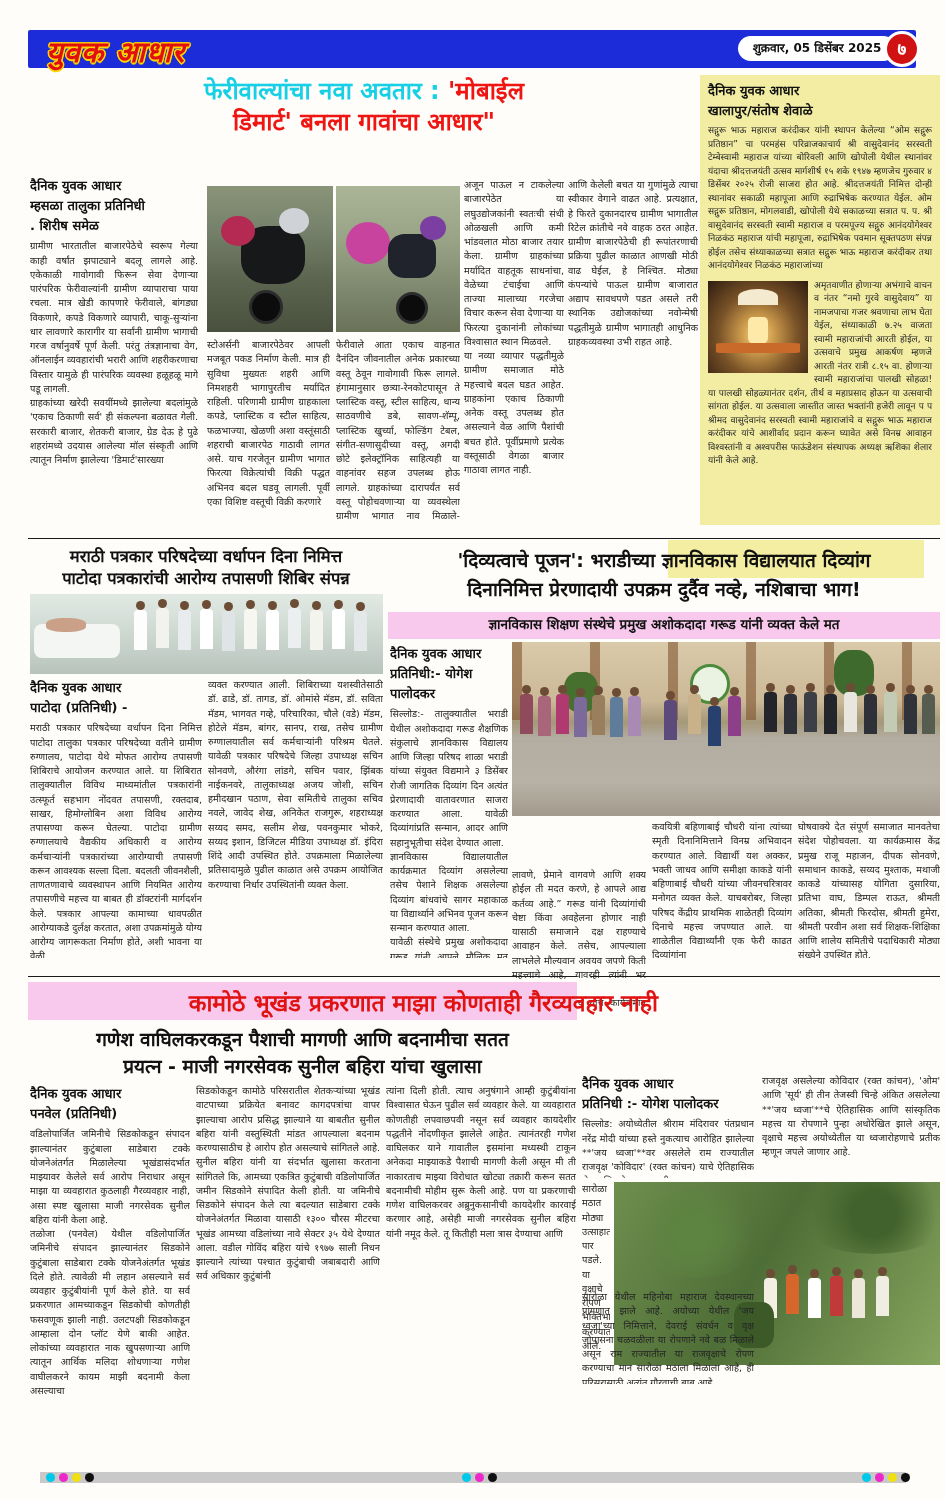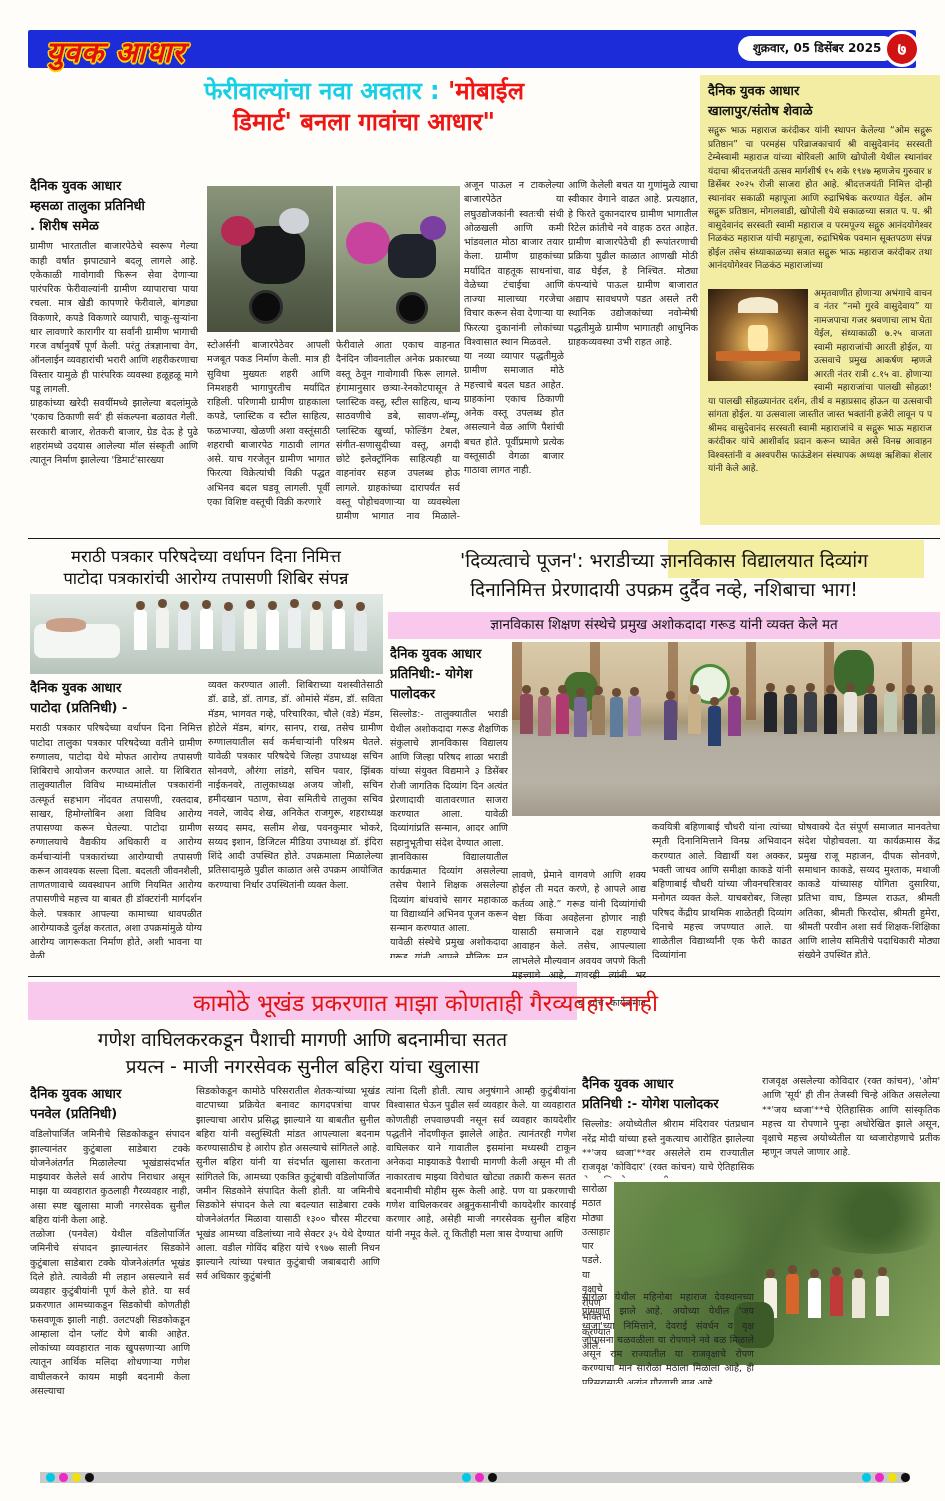--- a/index.html
+++ b/index.html
@@ -12,21 +12,21 @@
   .logo{left:46px;top:31px;font-size:29px;font-weight:bold;font-style:italic;color:#e01010;letter-spacing:1px;
         text-shadow:-1.5px 0 #ffd400,1.5px 0 #ffd400,0 -1.5px #ffd400,0 1.5px #ffd400,-1px -1px #ffd400,1px 1px #ffd400,-1px 1px #ffd400,1px -1px #ffd400;}
   .date-pill{left:738px;top:36px;width:158px;height:25px;background:#ffffff;border-radius:13px;
              font-size:12px;font-weight:bold;text-align:center;line-height:25px;color:#111;}
   .pagenum{left:884px;top:31px;width:36px;height:36px;background:#ffffff;border-radius:50%;}
   .pagenum-inner{position:absolute;left:3px;top:3px;width:30px;height:30px;background:#d01212;border-radius:50%;
                  color:#fff;font-size:17px;font-weight:bold;text-align:center;line-height:30px;}
   
   .lead-head{left:30px;top:76px;width:668px;text-align:center;font-weight:bold;font-size:24px;line-height:1.28;}
   .cy{color:#17d0e6;} .rd{color:#ee1512;}
-  .sec-head{font-weight:normal;text-align:center;color:#111;}
+  .sec-head{font-weight:bold;text-align:center;color:#111;}
   .rule{border-top:1.6px solid #1a1a1a;height:0;}
   
   .body,.col-body{font-size:9.5px;line-height:1.5;text-align:justify;color:#262626;white-space:pre-line;}
   .byline{font-weight:bold;font-size:13px;line-height:1.55;color:#111;margin-bottom:3px;}
   .colbox{overflow:hidden;}
   
   .datta-box{left:700px;top:75px;width:240px;height:450px;background:#f2eda2;padding:6px 8px;box-sizing:border-box;overflow:hidden;}
   .datta-head{font-size:17.5px;font-weight:bold;text-align:center;line-height:1.3;margin:2px 0 4px 0;}
   .datta-photo{float:left;width:100px;height:92px;margin:2px 6px 2px 0;position:relative;overflow:hidden;
                background:radial-gradient(ellipse at 50% 58%, #f7d98a 0%, #cf9d4d 22%, #7a5328 55%, #2e1c10 100%);}
@@ -82,21 +82,21 @@
   <div class="abs colbox body" style="left:207px;top:338px;width:123px;height:184px;">स्टोअर्सनी बाजारपेठेवर आपली मजबूत पकड निर्माण केली. मात्र ही सुविधा मुख्यतः शहरी आणि निमशहरी भागापुरतीच मर्यादित राहिली. परिणामी ग्रामीण ग्राहकाला कपडे, प्लास्टिक व स्टील साहित्य, फळभाज्या, खेळणी अशा वस्तूंसाठी शहराची बाजारपेठ गाठावी लागत असे. याच गरजेतून ग्रामीण भागात फिरत्या विक्रेत्यांची विक्री पद्धत अभिनव बदल घडवू लागली. पूर्वी एका विशिष्ट वस्तूची विक्री करणारे</div>
   <div class="abs colbox body" style="left:336px;top:338px;width:124px;height:184px;">फेरीवाले आता एकाच वाहनात दैनंदिन जीवनातील अनेक प्रकारच्या वस्तू ठेवून गावोगावी फिरू लागले. हंगामानुसार छत्र्या-रेनकोटपासून ते प्लास्टिक वस्तू, स्टील साहित्य, धान्य साठवणीचे डबे, सावण-शॅम्पू, प्लास्टिक खुर्च्या, फोल्डिंग टेबल, संगीत-सणासुदीच्या वस्तू, अगदी छोटे इलेक्ट्रॉनिक साहित्यही या वाहनांवर सहज उपलब्ध होऊ लागले. ग्राहकांच्या दारापर्यंत सर्व वस्तू पोहोचवणाऱ्या या व्यवस्थेला ग्रामीण भागात नाव मिळाले- 'मोबाईल डिमार्ट'.</div>
   <div class="abs colbox body" style="left:464px;top:178px;width:100px;height:344px;">अजून पाऊल न टाकलेल्या बाजारपेठेत या लघुउद्योजकांनी स्वतःची संधी ओळखली आणि कमी भांडवलात मोठा बाजार तयार केला. ग्रामीण ग्राहकांच्या मर्यादित वाहतूक साधनांचा, वेळेच्या टंचाईचा आणि ताज्या मालाच्या गरजेचा विचार करून सेवा देणाऱ्या या फिरत्या दुकानांनी लोकांच्या विश्वासात स्थान मिळवले.
 या नव्या व्यापार पद्धतीमुळे ग्रामीण समाजात मोठे महत्त्वाचे बदल घडत आहेत. ग्राहकांना एकाच ठिकाणी अनेक वस्तू उपलब्ध होत असल्याने वेळ आणि पैशांची बचत होते. पूर्वीप्रमाणे प्रत्येक वस्तूसाठी वेगळा बाजार गाठावा लागत नाही.</div>
   <div class="abs colbox body" style="left:568px;top:178px;width:130px;height:344px;">आणि केलेली बचत या गुणांमुळे त्याचा स्वीकार वेगाने वाढत आहे. प्रत्यक्षात, हे फिरते दुकानदारच ग्रामीण भागातील रिटेल क्रांतीचे नवे वाहक ठरत आहेत. ग्रामीण बाजारपेठेची ही रूपांतरणाची प्रक्रिया पुढील काळात आणखी मोठी वाढ घेईल, हे निश्चित. मोठ्या कंपन्यांचे पाऊल ग्रामीण बाजारात अद्याप सावधपणे पडत असले तरी स्थानिक उद्योजकांच्या नवोन्मेषी पद्धतीमुळे ग्रामीण भागातही आधुनिक ग्राहकव्यवस्था उभी राहत आहे.</div>
 
   <div class="abs datta-box">
     <div class="byline pre">दैनिक युवक आधार
 खालापुर/संतोष शेवाळे</div>
     <div class="body" style="font-size:9px;">सद्गुरू भाऊ महाराज करंदीकर यांनी स्थापन केलेल्या “ओम सद्गुरू प्रतिष्ठान” चा परमहंस परिव्राजकाचार्य श्री वासुदेवानंद सरस्वती टेम्बेस्वामी महाराज यांच्या बोरिवली आणि खोपोली येथील स्थानांवर यंदाचा श्रीदत्तजयंती उत्सव मार्गशीर्ष १५ शके १९४७ म्हणजेच गुरुवार ४ डिसेंबर २०२५ रोजी साजरा होत आहे. श्रीदत्तजयंती निमित्त दोन्ही स्थानांवर सकाळी महापूजा आणि रुद्राभिषेक करण्यात येईल. ओम सद्गुरू प्रतिष्ठान, मोगलवाडी, खोपोली येथे सकाळच्या सत्रात प. प. श्री वासुदेवानंद सरस्वती स्वामी महाराज व परमपूज्य सद्गुरु आनंदयोगेश्वर निळकंठ महाराज यांची महापूजा, रुद्राभिषेक पवमान सूक्तपठण संपन्न होईल तसेच संध्याकाळच्या सत्रात सद्गुरू भाऊ महाराज करंदीकर तथा आनंदयोगेश्वर निळकंठ महाराजांच्या</div>
-    <div style="margin-top:14px;">
+    <div style="margin-top:6px;">
       <div class="datta-photo">
         <div class="blob" style="left:30px;top:8px;width:40px;height:16px;background:#f3ead0;border-radius:50% 50% 0 0;"></div>
         <div class="blob" style="left:40px;top:36px;width:20px;height:26px;background:#ffe9a8;border-radius:20%;"></div>
         <div class="blob" style="left:8px;top:62px;width:84px;height:10px;background:#c96a2a;border-radius:10%;"></div>
       </div>
       <span class="body" style="font-size:9px;display:block;">अमृतवाणीत होणाऱ्या अभंगाचे वाचन व नंतर “नमो गुरवे वासुदेवाय” या नामजपाचा गजर श्रवणाचा लाभ घेता येईल, संध्याकाळी ७.२५ वाजता स्वामी महाराजांची आरती होईल, या उत्सवाचे प्रमुख आकर्षण म्हणजे आरती नंतर रात्री ८.१५ वा. होणाऱ्या स्वामी महाराजांचा पालखी सोहळा! या पालखी सोहळ्यानंतर दर्शन, तीर्थ व महाप्रसाद होऊन या उत्सवाची सांगता होईल. या उत्सवाला जास्तीत जास्त भक्तांनी हजेरी लावून प प श्रीमद वासुदेवानंद सरस्वती स्वामी महाराजांचे व सद्गुरू भाऊ महाराज करंदीकर यांचे आशीर्वाद प्रदान करून घ्यावेत असे विनम्र आवाहन विश्वस्तांनी व अश्वपरीस फाऊंडेशन संस्थापक अध्यक्ष ऋशिका शेलार यांनी केले आहे.</span>
     </div>
   </div>
 
   <div class="abs rule" style="left:28px;top:538px;width:912px;"></div>

